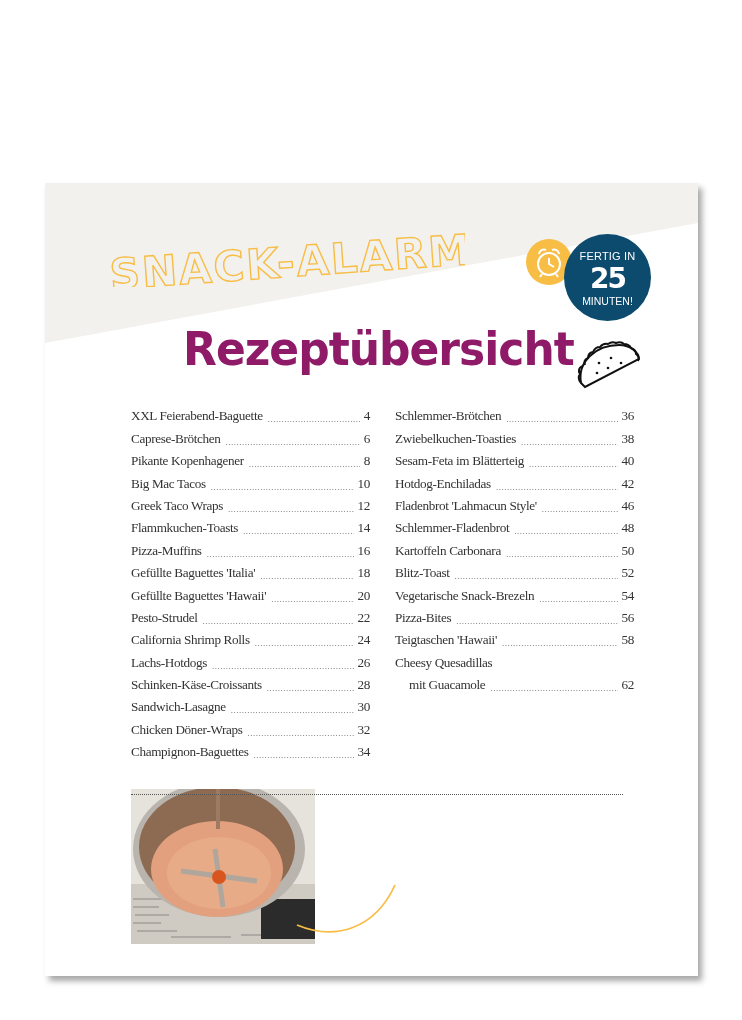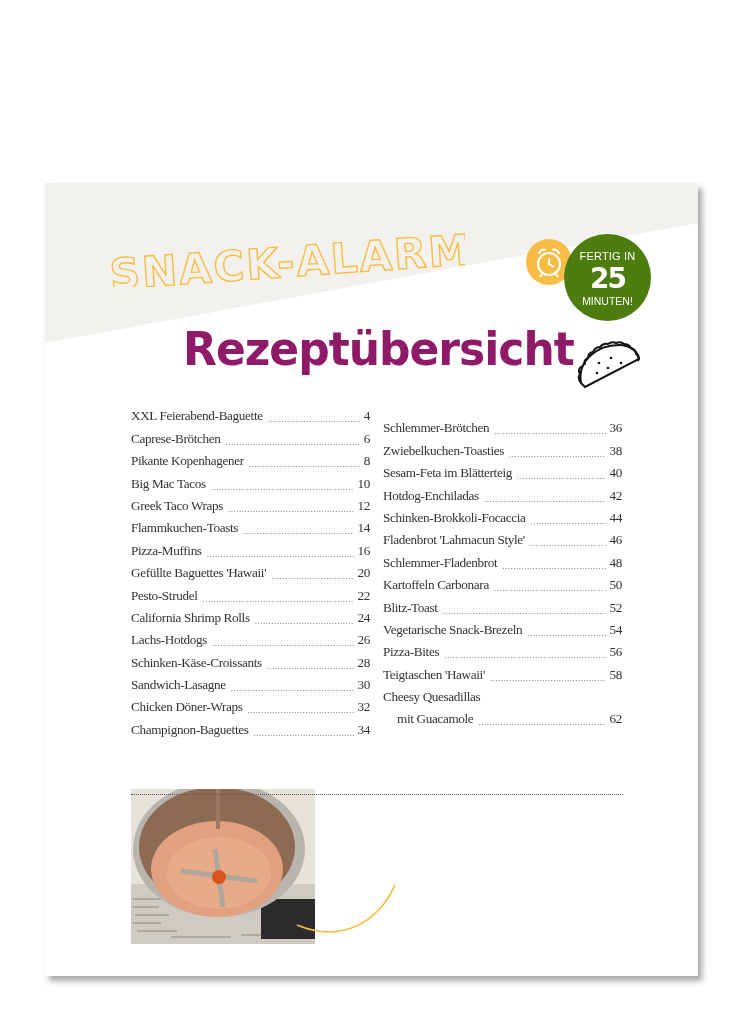--- a/index.html
+++ b/index.html
@@ -5,33 +5,33 @@
   html, body { margin:0; padding:0; }
   body { width:742px; height:1020px; background:#ffffff; position:relative; overflow:hidden;
          font-family:"DejaVu Sans", sans-serif; }
   .page { position:absolute; left:45px; top:183px; width:653px; height:793px; background:#ffffff;
           box-shadow: 4px 5px 6px rgba(0,0,0,0.35); overflow:hidden; }
   .band { position:absolute; left:0; top:0; width:100%; height:100%; }
   .snack { position:absolute; left:60px; top:44px; width:360px; height:60px; }
   .clock { position:absolute; left:481px; top:56px; width:46px; height:46px; border-radius:50%;
            background:#f7bd45; }
   .badge { position:absolute; left:519px; top:51px; width:87px; height:87px; border-radius:50%;
-           background:#4d7c0f; color:#fff; text-align:center; }
+           background:#0c4a6e; color:#fff; text-align:center; }
   .badge .b1 { position:absolute; top:16px; left:0; width:100%; font-size:11px; letter-spacing:0.2px;
                font-family:"Liberation Sans", sans-serif; }
   .badge .b2 { position:absolute; top:25px; left:0; width:100%; font-size:28px; font-weight:bold;
                font-family:"DejaVu Sans", sans-serif; letter-spacing:-2px; line-height:40px; }
   .badge .b3 { position:absolute; top:61px; left:0; width:100%; font-size:10.5px;
                font-family:"Liberation Sans", sans-serif; }
   .title { position:absolute; left:138px; top:140px; font-size:44px; font-weight:bold; color:#8e1a68;
            font-family:"DejaVu Sans", sans-serif; letter-spacing:-1px; transform:scaleY(1.05); }
   .taco { position:absolute; left:530px; top:156px; width:68px; height:54px; }
   .col { position:absolute; top:219px; width:239px; }
   .col.left { left:86px; }
-  .col.right { left:338px;margin-top:12px; }
+  .col.right { left:350px; }
   .row { display:flex; align-items:flex-end; height:22.4px; font-size:13.2px; color:#333333;
          font-family:Liberation Serif, serif; letter-spacing:-0.35px; white-space:nowrap; }
   .row .name { flex:0 0 auto; }
   .row .dots { flex:1 1 auto; overflow:hidden; margin:0 4px 0 5px; color:#555; font-size:9px; letter-spacing:0.5px; }
   .row .dots::before { content:"......................................................................................................"; }
   .row .pg { flex:0 0 auto; text-align:right; }
   .row.cont .name { padding-left:14px; }
   .rule { position:absolute; left:86px; top:611px; width:492px; border-top:1.5px dotted #555; }
   .photo { position:absolute; left:86px; top:606px; width:184px; height:155px; overflow:hidden;
            background:#d9d4cf; }
@@ -114,20 +114,25 @@
         <span class="name">Flammkuchen-Toasts</span>
         <span class="dots"></span>
         <span class="pg">14</span>
       </div>
     <div class="row">
         <span class="name">Pizza-Muffins</span>
         <span class="dots"></span>
         <span class="pg">16</span>
       </div>
     <div class="row">
+        <span class="name">Gefüllte Baguettes 'Italia'</span>
+        <span class="dots"></span>
+        <span class="pg">18</span>
+      </div>
+    <div class="row">
         <span class="name">Gefüllte Baguettes 'Hawaii'</span>
         <span class="dots"></span>
         <span class="pg">20</span>
       </div>
     <div class="row">
         <span class="name">Pesto-Strudel</span>
         <span class="dots"></span>
         <span class="pg">22</span>
       </div>
     <div class="row">
@@ -175,25 +180,20 @@
       </div>
     <div class="row">
         <span class="name">Sesam-Feta im Blätterteig</span>
         <span class="dots"></span>
         <span class="pg">40</span>
       </div>
     <div class="row">
         <span class="name">Hotdog-Enchiladas</span>
         <span class="dots"></span>
         <span class="pg">42</span>
-      </div>
-    <div class="row">
-        <span class="name">Schinken-Brokkoli-Focaccia</span>
-        <span class="dots"></span>
-        <span class="pg">44</span>
       </div>
     <div class="row">
         <span class="name">Fladenbrot 'Lahmacun Style'</span>
         <span class="dots"></span>
         <span class="pg">46</span>
       </div>
     <div class="row">
         <span class="name">Schlemmer-Fladenbrot</span>
         <span class="dots"></span>
         <span class="pg">48</span>

